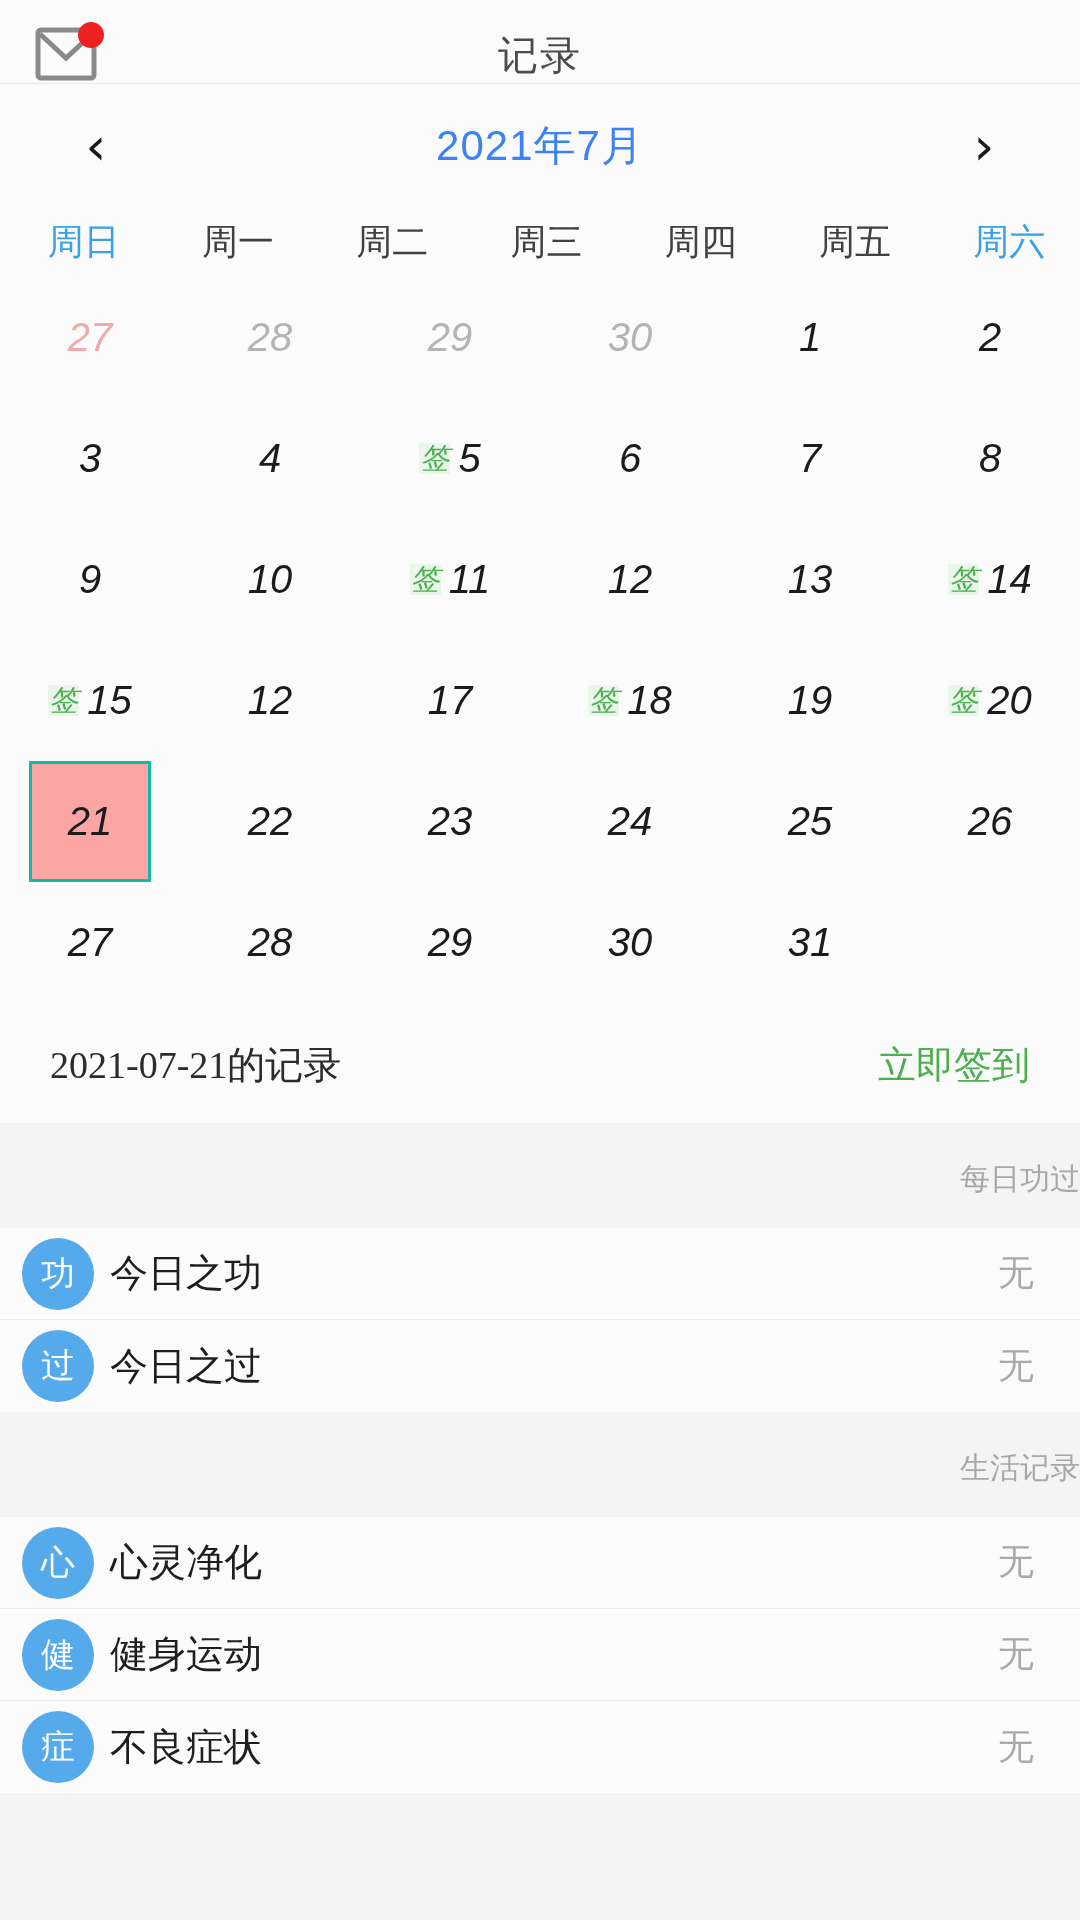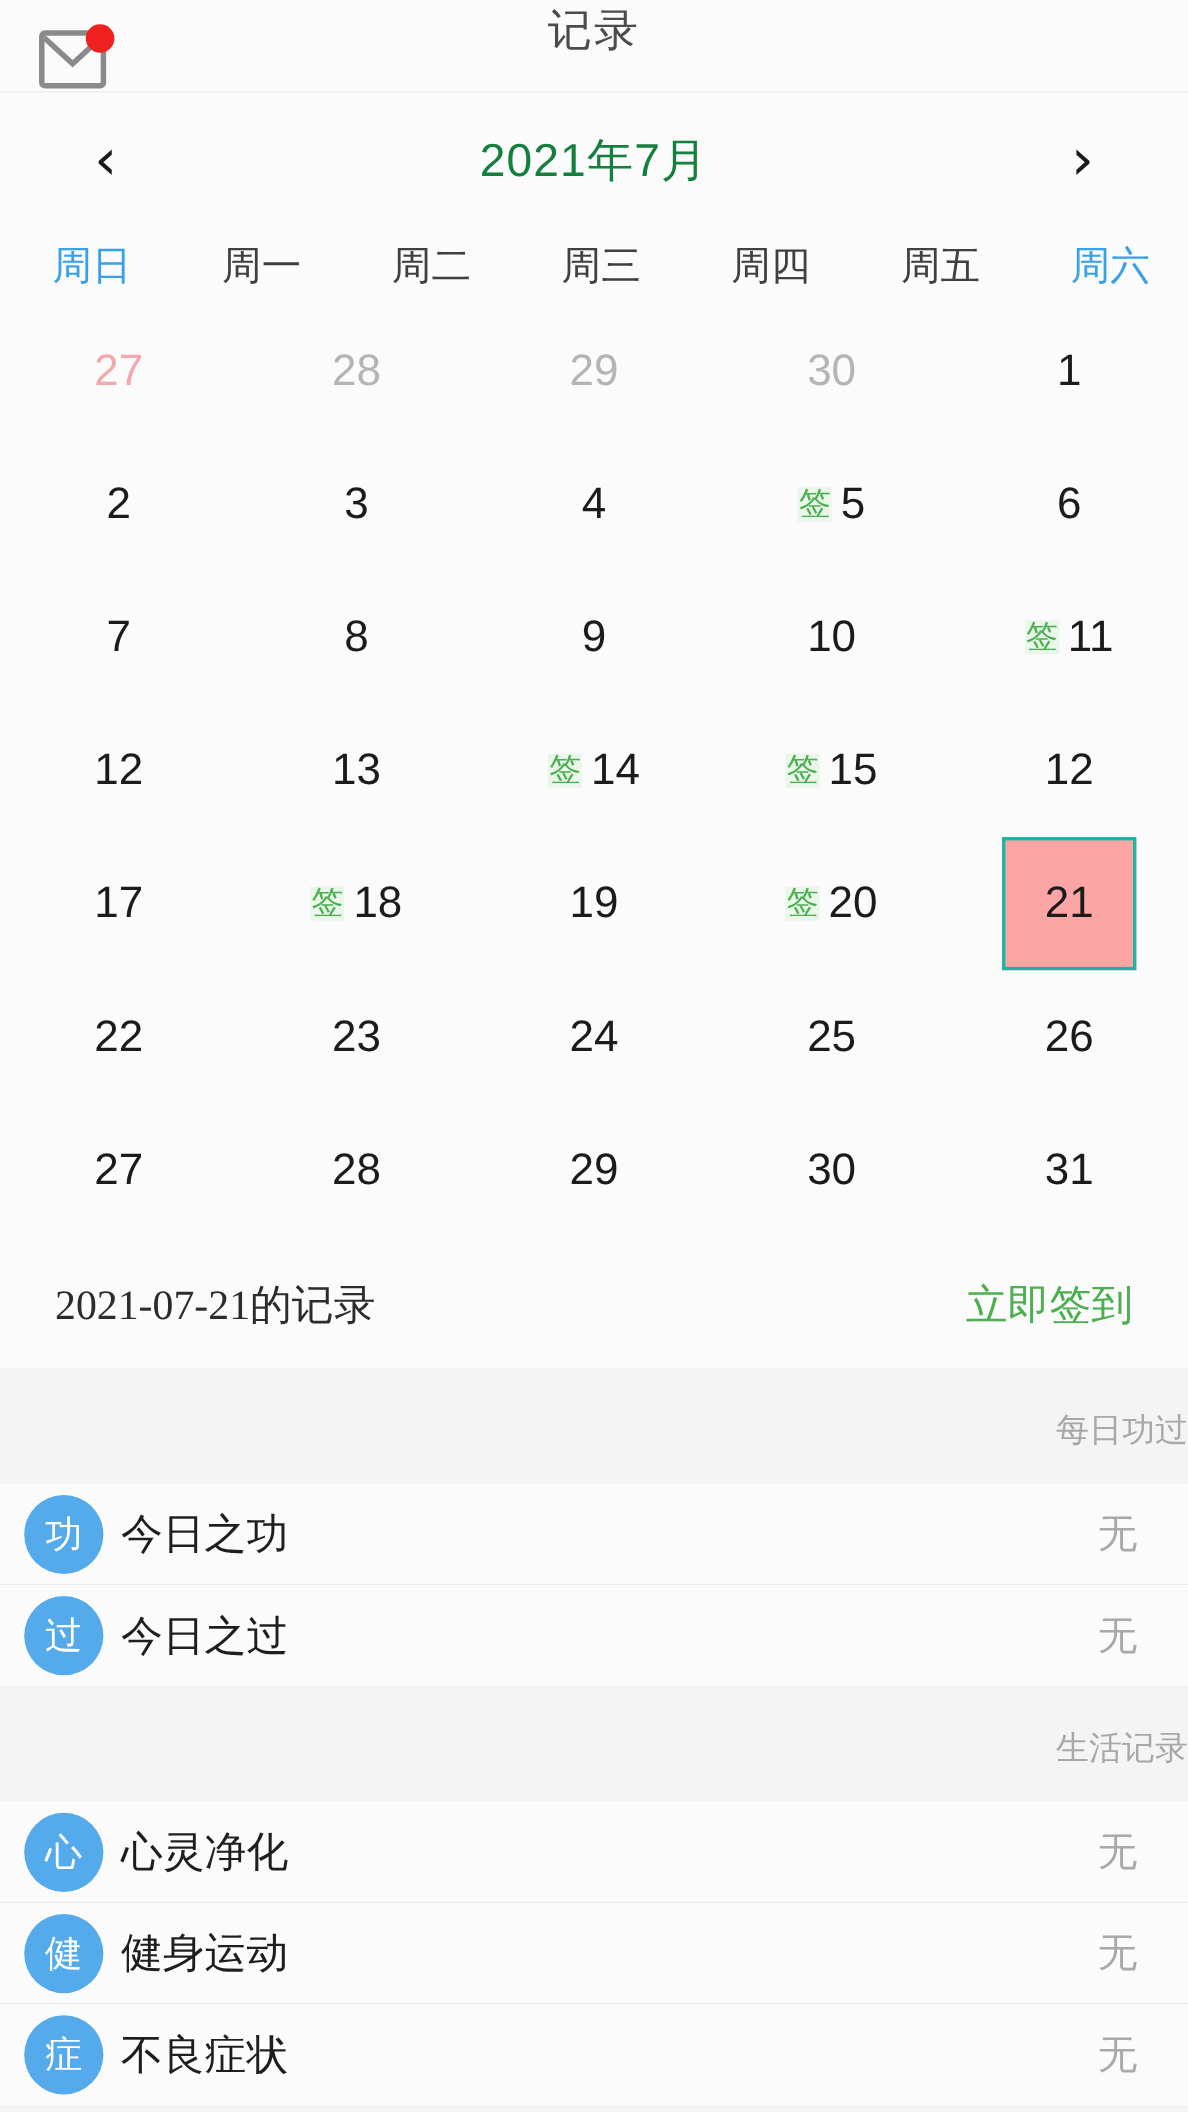--- a/index.html
+++ b/index.html
@@ -7,21 +7,21 @@
     width:1080px; height:1920px;
     font-family:"Liberation Sans","DejaVu Sans",sans-serif;
     background:#f2f2f2;
     overflow:hidden;
   }
   #app { width:1080px; height:1920px; position:relative; background:#f4f4f4; }
 
   
   .topbar {
     height:84px; background:#fbfbfb;
-    display:flex; align-items:flex-start; position:relative;
+    display:flex; align-items:flex-end; position:relative;
     border-bottom:1px solid #e8e8e8;
   }
   .mail-wrap { position:absolute; left:30px; top:22px; width:78px; height:62px; }
   .mail-dot {
     position:absolute; right:4px; top:0px; width:26px; height:26px;
     border-radius:50%; background:#ef2020;
   }
   .topbar-title {
     width:100%; text-align:center; font-size:40px; color:#4c4c4c; letter-spacing:2px;
   }
@@ -31,30 +31,30 @@
     background:#fbfbfb; padding-top:8px; padding-bottom:4px;
   }
   .cal-head {
     height:108px; display:flex; align-items:center; justify-content:space-between;
     padding:0 66px;
   }
   .chev {
     font-size:52px; color:#1a1a1a; line-height:1; width:60px; text-align:center;
     font-family:"DejaVu Sans",sans-serif; user-select:none;
   }
-  .cal-title { font-size:42px; color:#15803d; letter-spacing:1px; }
+  .cal-title { font-size:42px; color:#3b82f6; letter-spacing:1px; }
 
   .week-row {
     display:grid; grid-template-columns:repeat(7,1fr);
     padding:18px 0 10px 0;
   }
   .wd { text-align:center; font-size:36px; color:#404040;padding-left:13px; }
   .wd.accent { color:#3aa0e8; }
 
-  .grid { display:grid; grid-template-columns:repeat(5,1fr); }
+  .grid { display:grid; grid-template-columns:repeat(6,1fr);font-style:italic; }
   .cell {
     height:121px; display:flex; align-items:center; justify-content:center;
     position:relative;
   }
   .cell .inner {
     display:flex; align-items:baseline; justify-content:center; gap:8px;
     width:120px; height:121px; align-items:center;
   }
   .daynum { font-size:40px; color:#1b1b1b; }
   .daynum.mute { color:#b4b4b4; }

